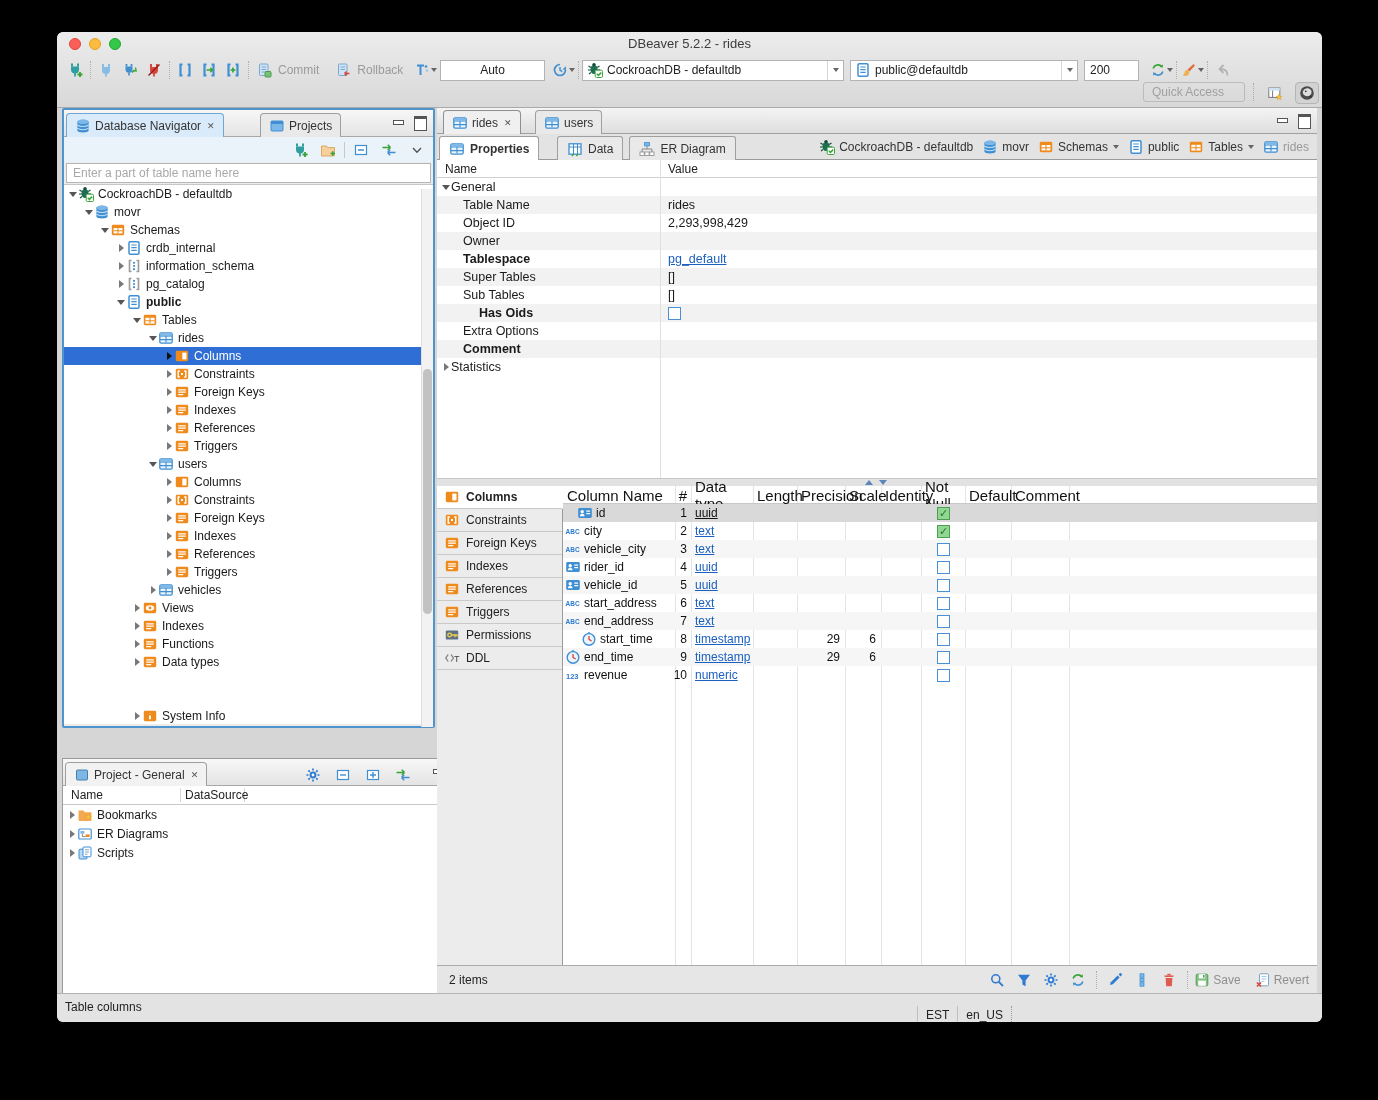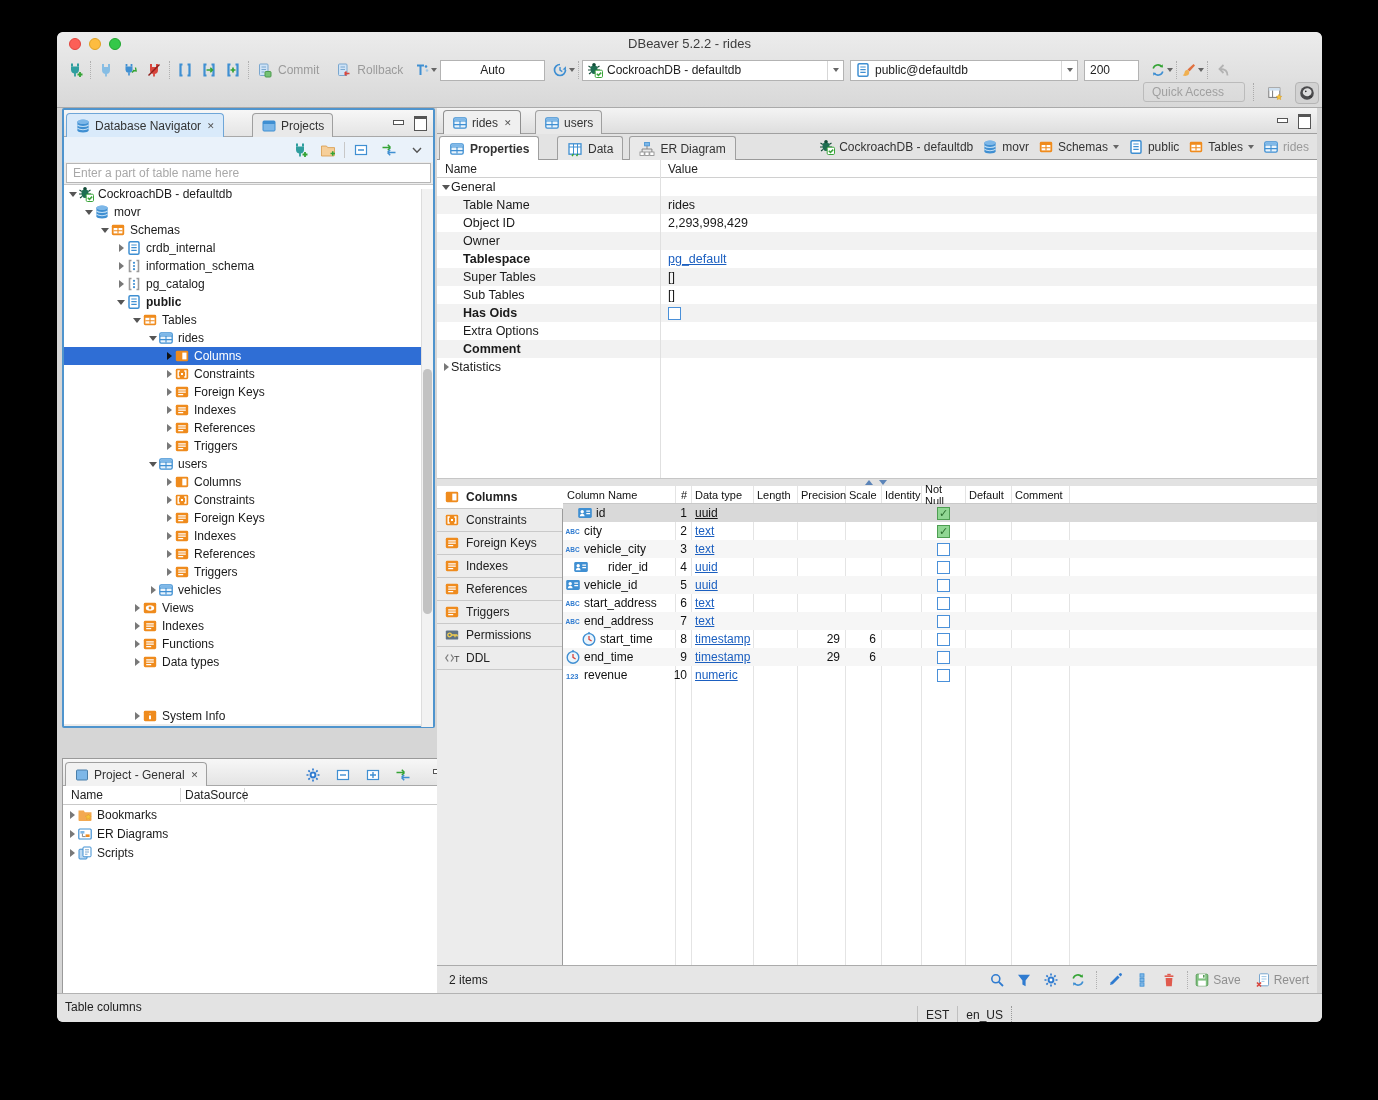--- a/index.html
+++ b/index.html
@@ -89,21 +89,21 @@
   .tri-u { width:0;height:0;border-left:4px solid transparent;border-right:4px solid transparent;border-bottom:5px solid #5b84b8; }
   .tri-d { width:0;height:0;border-left:4px solid transparent;border-right:4px solid transparent;border-top:5px solid #5b84b8; }
   
   .edetail { position:absolute; left:0; top:378px; width:100%; height:479px; background:#fff; }
   .dtabs { position:absolute; left:0; top:0; width:126px; height:100%; background:#ececec; border-right:1px solid #9b9b9b; }
   .dtab { height:23px; display:flex; align-items:center; gap:6px; padding-left:7px; font-size:12px; color:#222;
           border-bottom:1px solid #c9c9c9; background:#ececec; }
   .dtab.active { background:#fff; font-weight:bold; border-right:1px solid #fff; margin-right:-1px; }
   .dtable { position:absolute; left:126px; top:0; right:0; height:100%; }
   .vline { position:absolute; top:0; bottom:0; width:1px; background:#e4e4e4; }
-  .dthead { position:absolute; left:0; top:0; width:100%; height:18px; border-bottom:1px solid #c9c9c9; font-size:11px; color:#111; }
+  .dthead { position:absolute; left:0; top:0; width:100%; height:18px; border-bottom:1px solid #c9c9c9; font-size:15px; color:#111; }
   .hcell { position:absolute; top:0; height:18px; display:flex; align-items:center; padding:0 4px; }
   .drow { position:absolute; left:0; width:100%; height:18px; font-size:12px; color:#111; }
   .drow.stripe { background:#f6f6f6; }
   .drow.sel { background:#d9d9d9; }
   .dcell { position:absolute; top:0; height:18px; display:flex; align-items:center; }
   .num { justify-content:flex-end; }
   .ebottom { position:absolute; left:0; top:857px; width:100%; height:28px; background:#e6e6e6; border-top:1px solid #ababab;
              display:flex; align-items:center; font-size:12px; color:#222; padding:0 8px; }
   .ebottom .grp { display:flex; align-items:center; gap:3px; }
   .graybtn { display:flex; align-items:center; gap:3px; font-size:12px; color:#8f8f8f; }
@@ -359,21 +359,21 @@
                 <svg width="16" height="16" viewBox="0 0 16 16" fill="none">
                   <ellipse cx="8" cy="3.8" rx="5.6" ry="2.3" fill="#7db7e8"></ellipse>
                   <path d="M2.4 3.8v8.4c0 1.3 2.5 2.3 5.6 2.3s5.6-1 5.6-2.3V3.8z" fill="#3f8fd2"></path>
                   <ellipse cx="8" cy="3.8" rx="5.6" ry="2.3" fill="#7db7e8"></ellipse>
                   <path d="M2.4 7c1.2 1 3.2 1.5 5.6 1.5S12.4 8 13.6 7M2.4 10.2c1.2 1 3.2 1.5 5.6 1.5s4.4-.5 5.6-1.5" stroke="#bfddf4" stroke-width="1.1"></path>
                 </svg>
               </icon>
             <span>Database Navigator</span>
             <span class="closex">✕</span>
           </div>
-          <div class="vtab" style="left:188px">
+          <div class="vtab" style="left:196px">
             <icon>
                 <svg width="16" height="16" viewBox="0 0 16 16" fill="none">
                   <rect x="2" y="3" width="12" height="10" rx="1" fill="#7db7e8" stroke="#3f8fd2"></rect>
                   <rect x="2" y="3" width="12" height="3" fill="#3f8fd2"></rect>
                 </svg>
               </icon>
             <span>Projects</span>
           </div>
           <div class="minmax">
             <span class="mm min"></span>
@@ -1021,21 +1021,21 @@
               </div>
               <div class="eprow" style="top: 126px;">
                 <span class="epname" style="left: 26px;">
                   <span>Sub Tables</span>
                 </span>
                 <span class="epval">
                   <span>[]</span>
                 </span>
               </div>
               <div class="eprow stripe" style="top: 144px;">
-                <span class="epname" style="left: 26px; justify-content: center;">
+                <span class="epname" style="left: 42px; justify-content: center;">
                   <span style="font-weight: bold;">Has Oids</span>
                 </span>
                 <span class="epval">
                   <span class="cb"></span>
                 </span>
               </div>
               <div class="eprow" style="top: 162px;">
                 <span class="epname" style="left: 26px;">
                   <span>Extra Options</span>
                 </span>
@@ -1220,21 +1220,21 @@
                   <span>3</span>
                 </span>
                 <span class="dcell" style="left: 128px; width: 62px; padding-left: 4px;">
                   <span class="link">text</span>
                 </span>
                 <span class="dcell" style="left: 358px; width: 44px; justify-content: center;">
                   <span class="cb"></span>
                 </span>
               </div>
               <div class="drow" style="top: 72px;">
-                <span class="dcell" style="left: 0px; width: 112px; padding-left: 10px; gap: 16px;">
+                <span class="dcell" style="left: 0px; width: 112px; padding-left: 2px;">
                   <span class="ic">
                     <svg width="16" height="16" viewBox="0 0 16 16" fill="none">
                       <rect x="1.2" y="3" width="13.6" height="10" rx="1.4" fill="#3f8fd2"></rect>
                       <circle cx="5.2" cy="6.8" r="1.7" fill="#fff"></circle>
                       <path d="M2.8 11.2c.2-1.6 1.3-2.4 2.4-2.4s2.2.8 2.4 2.4z" fill="#fff"></path>
                       <path d="M9.3 6.2h3.8M9.3 8.6h3.8" stroke="#fff" stroke-width="1.2"></path>
                     </svg>
                   </span>
                   <span style="margin-left: 3px;">rider_id</span>
                 </span>

